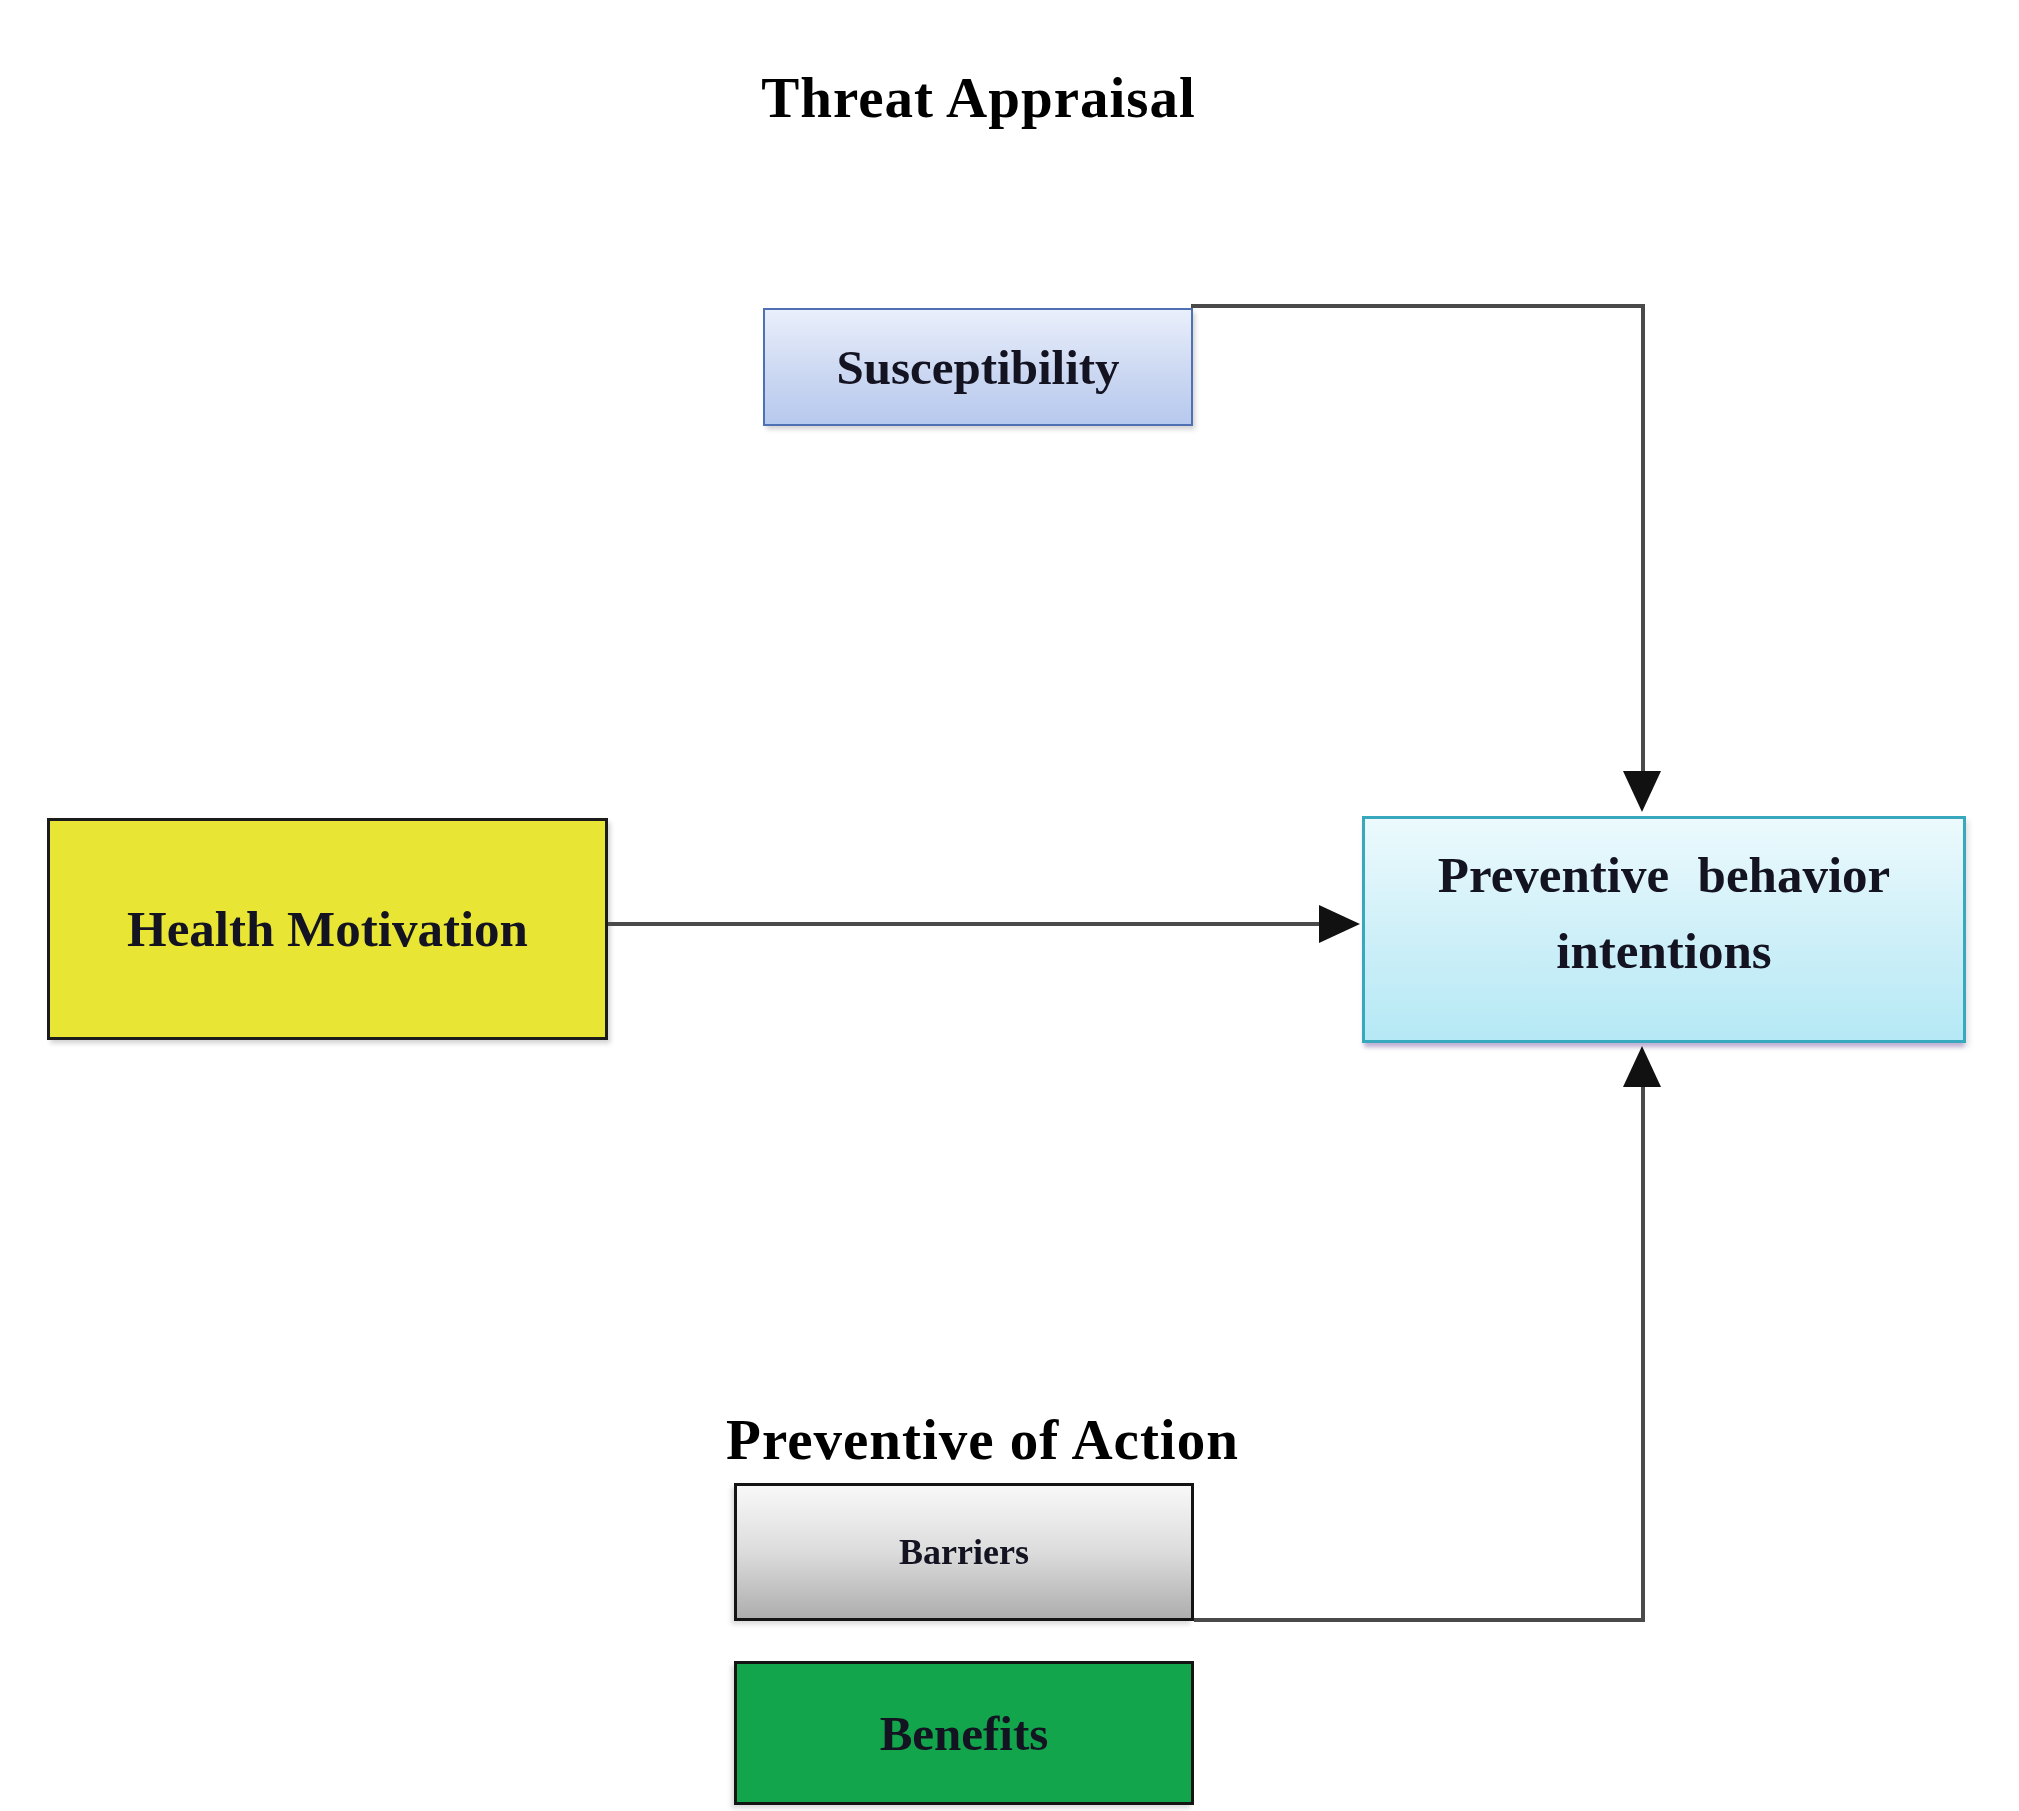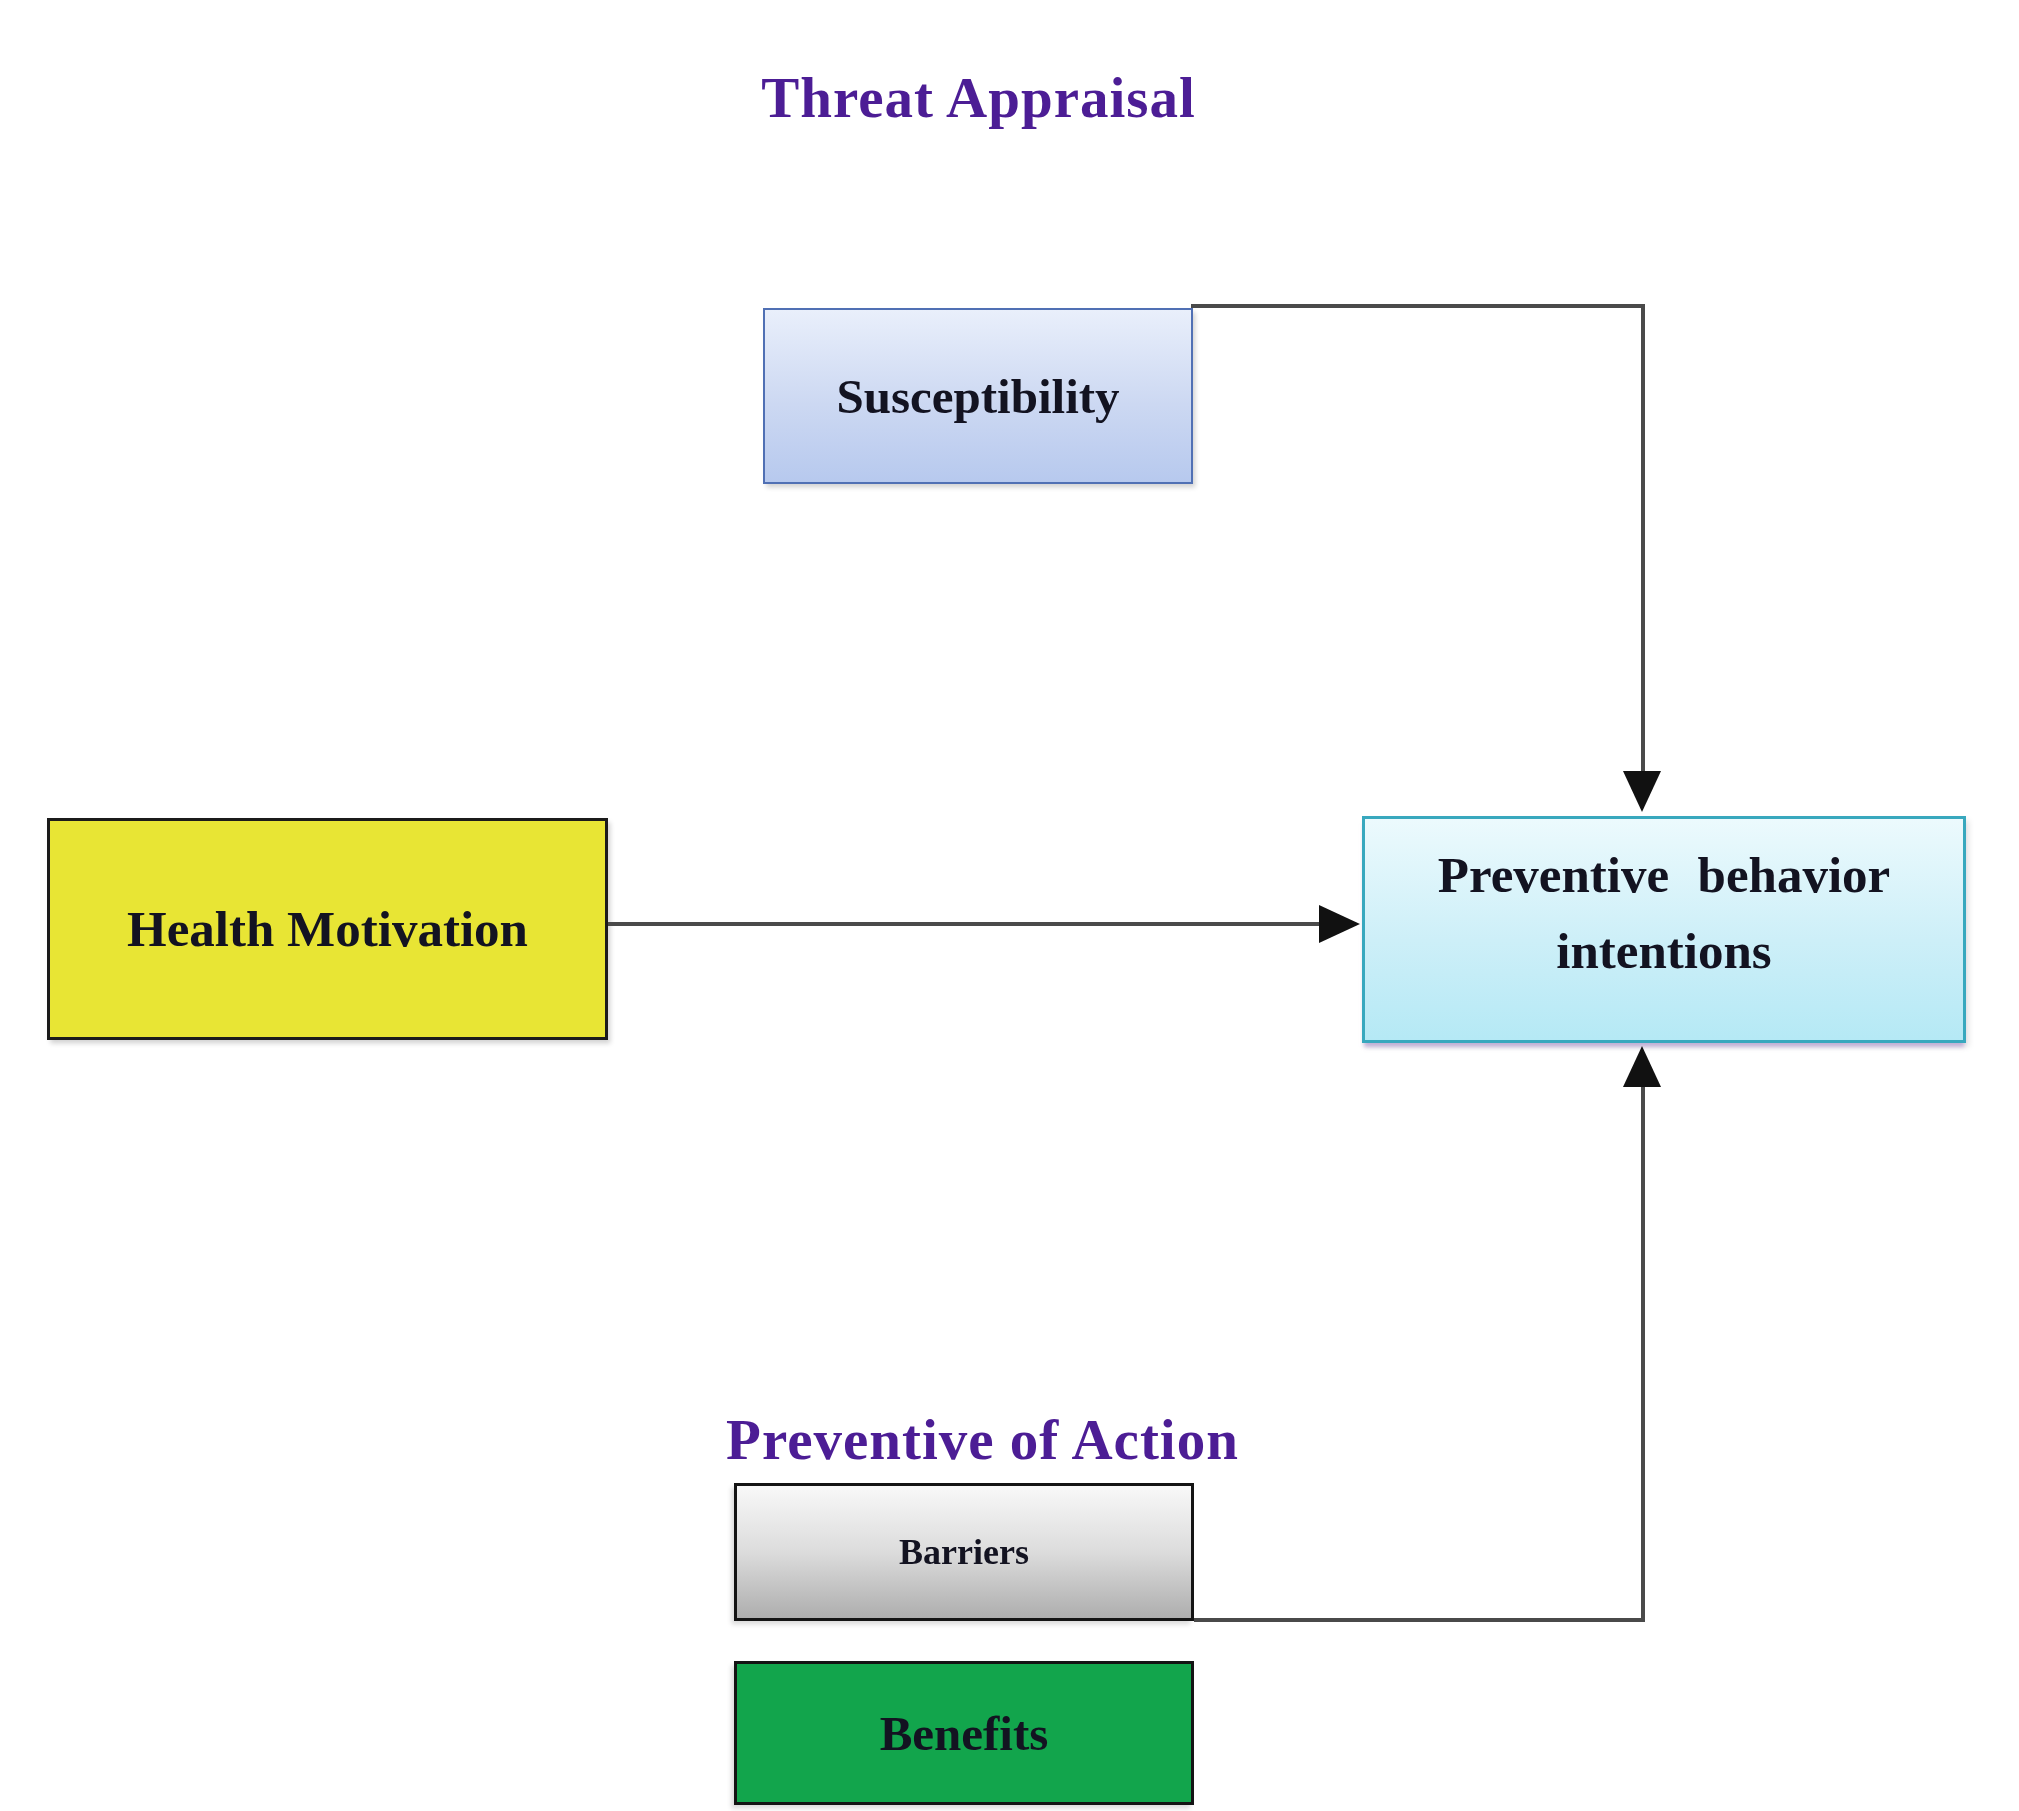--- a/index.html
+++ b/index.html
@@ -10,42 +10,42 @@
     background: #ffffff;
     font-family: "Liberation Serif", "DejaVu Serif", serif;
     overflow: hidden;
   }
   .title {
     position: absolute;
     width: 1019px;
     text-align: center;
     font-size: 57px;
     font-weight: 700;
-    color: #4c1d95;
+    color: #000000;
     letter-spacing: 1px;
   }
   .box {
     position: absolute;
     box-sizing: border-box;
     display: flex;
     align-items: center;
     justify-content: center;
     text-align: center;
     font-weight: 700;
     color: #131321;
   }
   .box-severity {
     left: 763px; top: 165px; width: 430px; height: 143px;
     background: linear-gradient(to bottom, #fcdfdf 0%, #f8bcbc 55%, #f49c9c 100%);
     border: 2.9px solid #c94b4b;
     font-size: 49px;
     box-shadow: 2.9px 2.9px 4.9px rgba(0,0,0,0.12);
   }
   .box-susceptibility {
-    left: 763px; top: 308px; width: 430px; height: 176px;
+    left: 763px; top: 308px; width: 430px; height: 118px;
     background: linear-gradient(to bottom, #e9effb 0%, #ccd8f2 55%, #b7c9ee 100%);
     border: 2.9px solid #5070b4;
     font-size: 49px;
     box-shadow: 2.9px 3.9px 4.9px rgba(0,0,0,0.18);
     text-align: center;
   }
   .box-health {
     left: 47px; top: 818px; width: 561px; height: 222px;
     background: #e8e534;
     border: 3.9px solid #1b1b1b;

